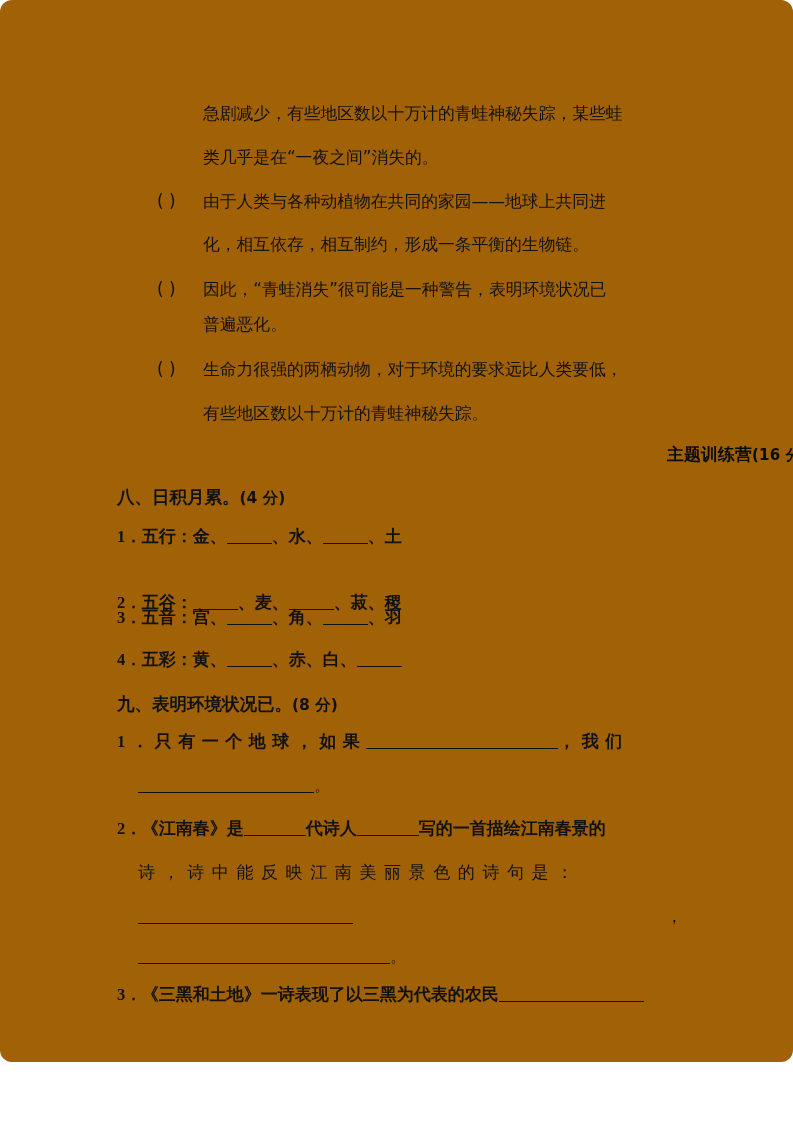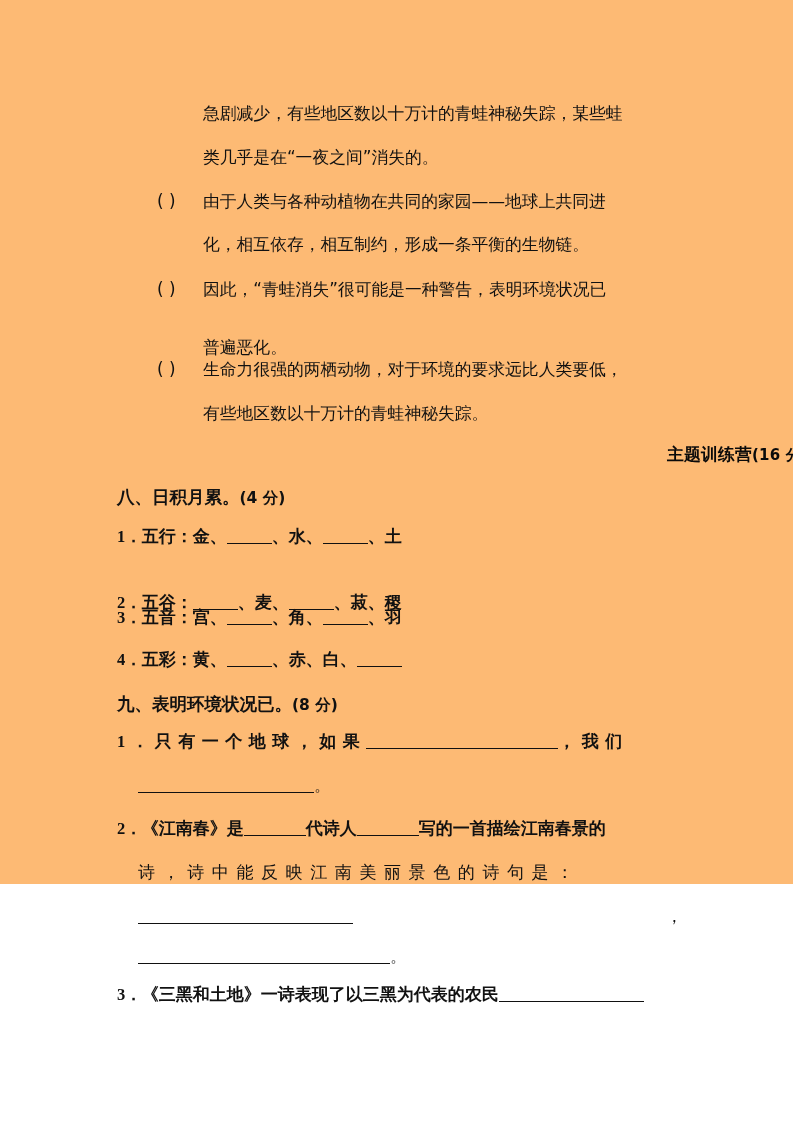--- a/index.html
+++ b/index.html
@@ -13,22 +13,23 @@
     position: relative;
     font-family: "DejaVu Sans", "Liberation Sans", sans-serif;
     color: #0a0a0a;
     overflow: hidden;
   }
 
   .page {
     position: absolute;
     left: 0; top: 0;
     width: 793px;
-    height: 884px;
-    background: #fdba74;
+    height: 1062px;
+    background: #a16207;
+    border-radius: 12px;
   }
 
   
   .line {
     position: absolute;
     font-size: 16.5px;
     line-height: 20px;
     white-space: nowrap;
     color: #111111;
   }
@@ -132,21 +133,21 @@
   <div class="line para-line" style="top:147px">类几乎是在“一夜之间”消失的。</div>
 
   <div class="line tf-line" style="top:191px">
     <span class="paren">(          )</span><span>由于人类与各种动植物在共同的家园——地球上共同进</span>
   </div>
   <div class="line para-line" style="top:234px">化，相互依存，相互制约，形成一条平衡的生物链。</div>
 
   <div class="line tf-line" style="top:279px">
     <span class="paren">(          )</span><span>因此，“青蛙消失”很可能是一种警告，表明环境状况已</span>
   </div>
-  <div class="line para-line" style="top:337px">普遍恶化。</div>
+  <div class="line para-line" style="top:314px">普遍恶化。</div>
 
   <div class="line tf-line" style="top:359px">
     <span class="paren">(          )</span><span>生命力很强的两栖动物，对于环境的要求远比人类要低，</span>
   </div>
   <div class="line para-line" style="top:403px">有些地区数以十万计的青蛙神秘失踪。</div>
 
   <div class="banner" style="top:443px">
     <span>主题训练营</span><span class="score">(16 分)</span>
   </div>
 

